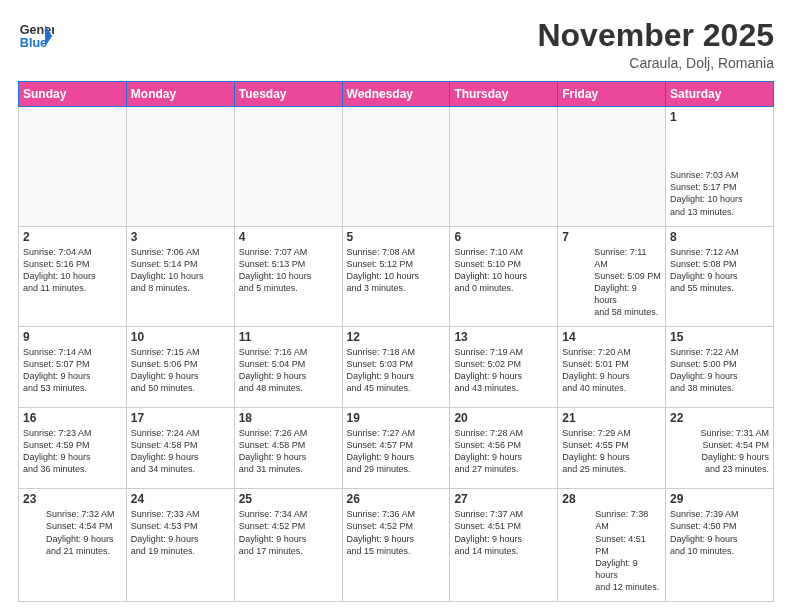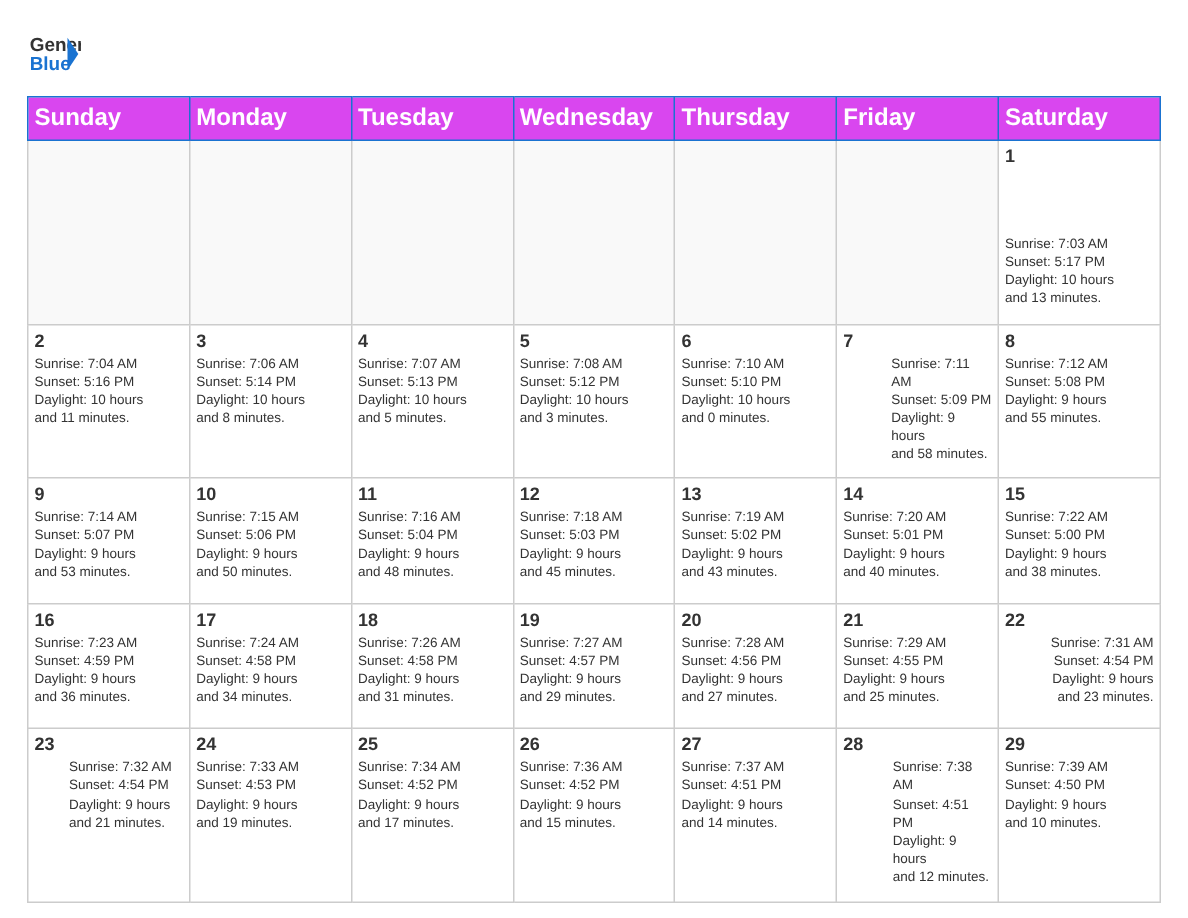--- a/index.html
+++ b/index.html
@@ -47,23 +47,23 @@
       margin-top: 2px;
     }
     .calendar {
       flex: 1;
       border: 1px solid #ccc;
       border-collapse: collapse;
       width: 100%;
       table-layout: fixed;
     }
     .calendar th {
-      background: #d946ef;
+      background: #ec4899;
       color: #fff;
-      font-size: 16px;
+      font-size: 12px;
       font-weight: bold;
       padding: 5px 4px;
       text-align: left;
       border: 1px solid #1a73d1;
     }
     .calendar td {
       vertical-align: top;
       border: 1px solid #ccc;
       padding: 3px 4px;
       font-size: 9.5px;
@@ -96,20 +96,22 @@
 <div class="page">
   <div class="header">
     <div class="logo">
       <svg class="logo-icon" viewBox="0 0 40 40">
         <text x="2" y="18" font-size="14" font-weight="bold" fill="#333" font-family="Arial">General</text>
         <text x="2" y="32" font-size="14" font-weight="bold" fill="#1a73d1" font-family="Arial">Blue</text>
         <polygon points="30,8 38,20 30,32" fill="#1a73d1"></polygon>
       </svg>
     </div>
     <div class="title-block">
+      <div class="month-title">November 2025</div>
+      <div class="location">Caraula, Dolj, Romania</div>
     </div>
   </div>
 
   <table class="calendar">
     <thead>
       <tr>
       <th>Sunday</th>
           <th>Monday</th>
           <th>Tuesday</th>
           <th>Wednesday</th>

